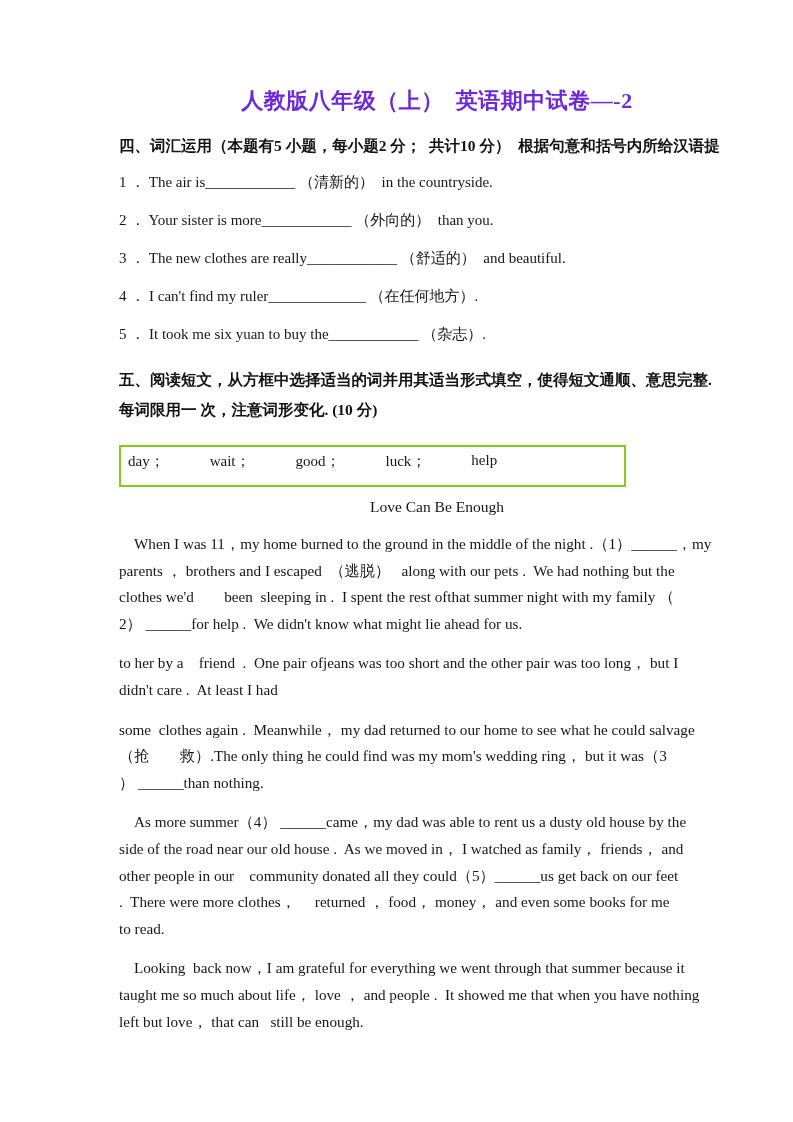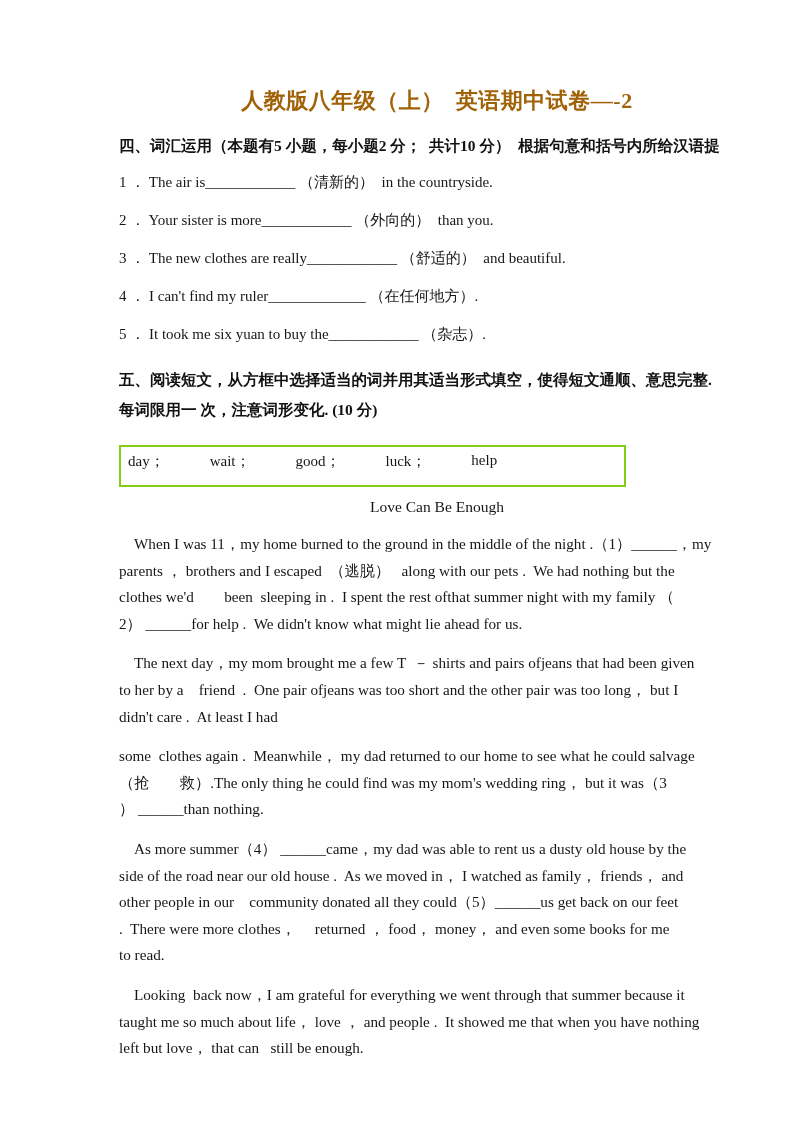--- a/index.html
+++ b/index.html
@@ -21,21 +21,21 @@
     padding: 86px 38px 0 119px;
     background: #ffffff;
   }
   .title {
     font-size: 22px;
     font-weight: bold;
     text-align: center;
     margin: 0;
     white-space: pre-wrap;
     letter-spacing: 0.5px;
-    color: #a16207;
+    color: #6d28d9;
   }
   .sec-heading {
     margin-top: 15px;
     font-weight: bold;
     font-size: 15.5px;
     color: #121212;
   }
   .hline {
     line-height: 30px;
     white-space: pre-wrap;
@@ -122,21 +122,20 @@
   <div class="passage">
 
     <div class="para">
       <div class="pline indent">When I was 11，my home burned to the ground in the middle of the night .（1）______，my</div>
       <div class="pline">parents ， brothers and I escaped  （逃脱）   along with our pets .  We had nothing but the</div>
       <div class="pline">clothes we'd        been  sleeping in .  I spent the rest ofthat summer night with my family （</div>
       <div class="pline">2） ______for help .  We didn't know what might lie ahead for us.</div>
     </div>
 
     <div class="para">
-      <div class="pline indent">The next day，my mom brought me a few T  － shirts and pairs ofjeans that had been given</div>
       <div class="pline">to her by a    friend  .  One pair ofjeans was too short and the other pair was too long， but I</div>
       <div class="pline">didn't care .  At least I had</div>
     </div>
 
     <div class="para">
       <div class="pline">some  clothes again .  Meanwhile， my dad returned to our home to see what he could salvage</div>
       <div class="pline">（抢        救）.The only thing he could find was my mom's wedding ring， but it was（3</div>
       <div class="pline">） ______than nothing.</div>
     </div>
 

